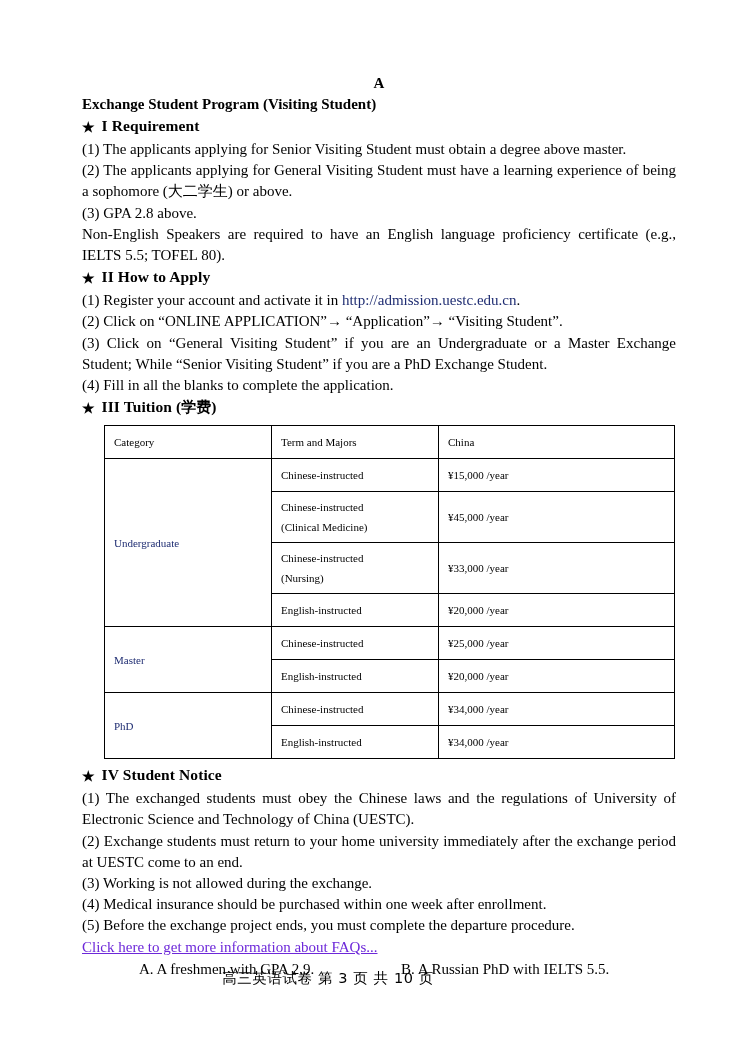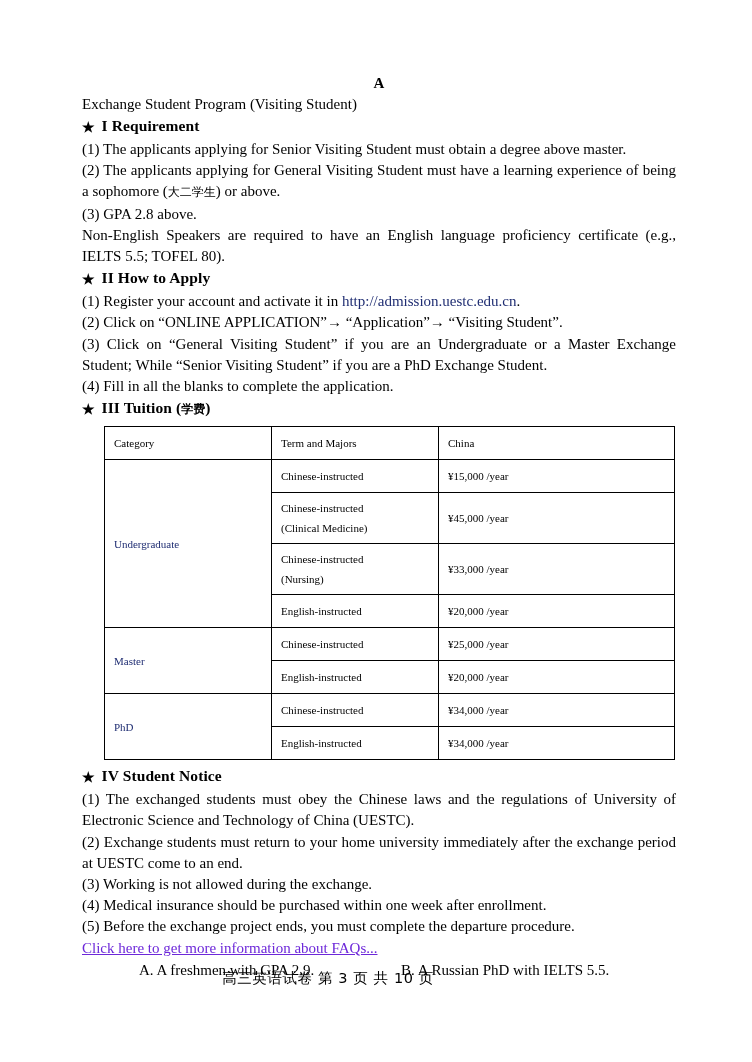--- a/index.html
+++ b/index.html
@@ -31,21 +31,21 @@
 
   
   .section-letter {
     text-align: center;
     font-weight: bold;
     font-size: 15px;
     line-height: 19px;
     letter-spacing: .2px;
   }
   .doc-title {
-    font-weight: normal;
+    font-weight: bold;
     font-size: 15px;
     line-height: 21px;
     margin-top: 1px;
   }
   .heading {
     font-weight: bold;
     font-size: 15.5px;
     line-height: 22px;
     white-space: nowrap;
   }
@@ -68,21 +68,21 @@
 
   a.link-blue,
   span.link-blue {
     color: #1f2d72;
   }
   span.link-black {
     color: #6d28d9;
     text-decoration: underline;
   }
 
-  .cn { font-family: "DejaVu Sans", "Liberation Sans", sans-serif; font-size: 12px; }
+  .cn { font-family: "DejaVu Sans", "Liberation Sans", sans-serif; font-size: 15px; }
 
   
   .tuition-wrap {
     margin-top: 5px;
     padding-left: 22px;
   }
   table.tuition {
     border-collapse: collapse;
     width: 540px;
     table-layout: fixed;

